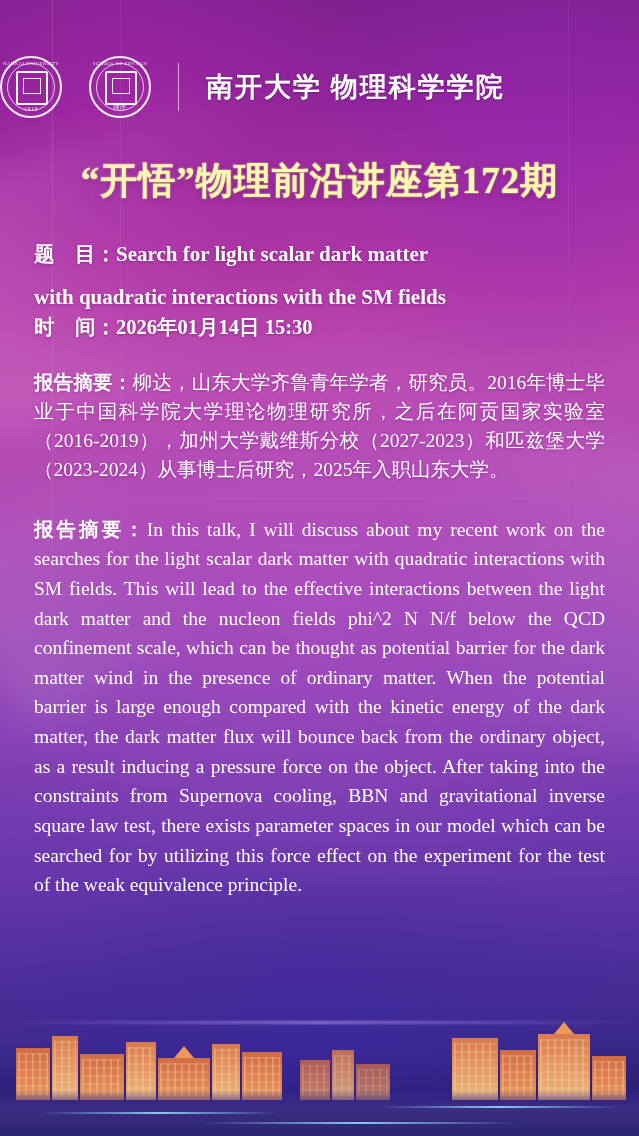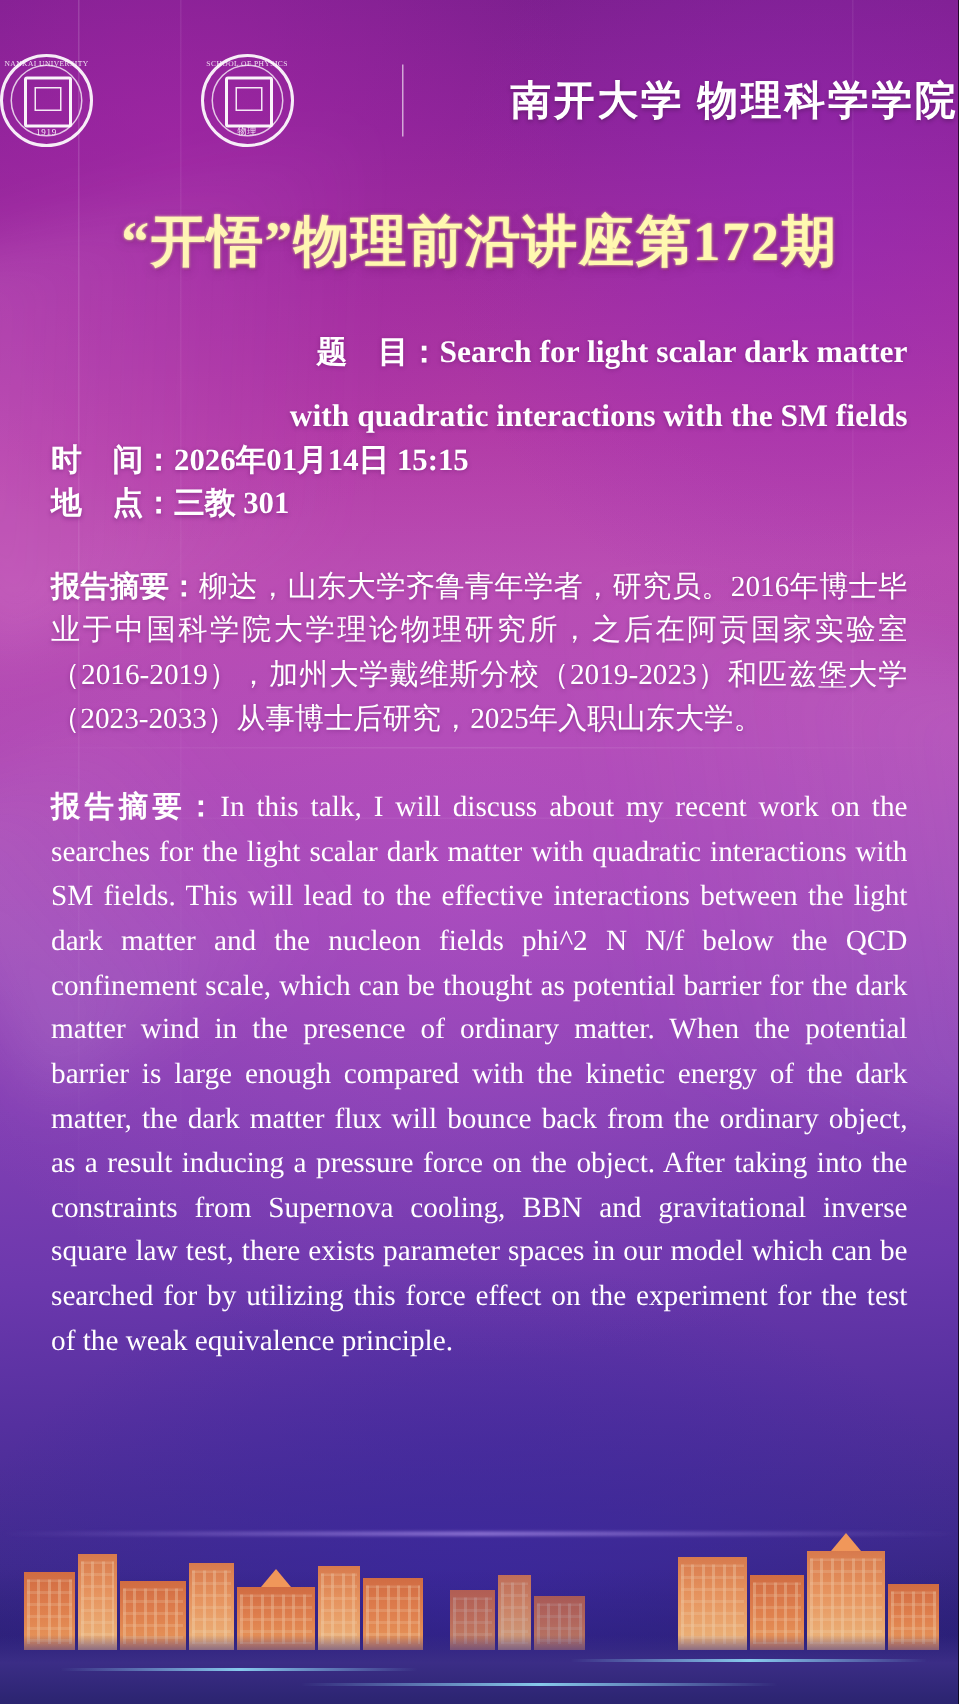--- a/index.html
+++ b/index.html
@@ -69,23 +69,23 @@
     left: 0; right: 0;
     height: 1px;
     background: linear-gradient(to right, rgba(255,255,255,0.0), rgba(255,255,255,0.12), rgba(255,255,255,0.0));
   }
 
   
   .logo-row {
     position: relative;
     display: flex;
     align-items: center;
-    justify-content: space-between;
+    justify-content: flex-start;
     gap: 27px;
-    padding-top: 36px;
+    padding-top: 56px;
     height: 62px;
   }
   .seal {
     width: 58px; height: 58px;
     border-radius: 50%;
     border: 2px solid rgba(255,255,255,0.92);
     position: relative;
     flex: 0 0 auto;
   }
   .seal::after {
@@ -180,21 +180,20 @@
     font-size: 20.5px;
     line-height: 1.42;
     font-weight: bold;
     text-shadow: 0 1px 3px rgba(90,20,100,0.45);
   }
   .info-line {
     white-space: nowrap;
   }
   .info-line.wrap {
     white-space: normal;
-    text-align: right;
   }
   .label-cn {
     letter-spacing: 0px;
   }
   .talk-title {
     font-size: 21px;
     font-weight: bold;
   }
   .talk-title-2 {
     display: block;
@@ -315,29 +314,26 @@
   <div class="main-title">“开悟”物理前沿讲座第172期</div>
 
   <div class="content">
 
     <div class="info-block">
       <div class="info-line wrap">
         <span class="label-cn">题　目：</span><span class="talk-title">Search for light scalar dark matter</span>
         <span class="talk-title talk-title-2">with quadratic interactions with the SM fields</span>
       </div>
       <div class="info-line">
-        <span class="label-cn">时　间：</span><span>2026年01月14日 15:15</span>
+        <span class="label-cn">时　间：</span><span>2026年01月14日 15:30</span>
       </div>
-      <div class="info-line">
-        <span class="label-cn">地　点：</span><span>三教 301</span>
-      </div>
     </div>
 
     <div class="para">
-      <b>报告摘要：</b><span>柳达，山东大学齐鲁青年学者，研究员。2016年博士毕业于中国科学院大学理论物理研究所，之后在阿贡国家实验室（2016-2019），加州大学戴维斯分校（2019-2023）和匹兹堡大学（2023-2033）从事博士后研究，2025年入职山东大学。</span>
+      <b>报告摘要：</b><span>柳达，山东大学齐鲁青年学者，研究员。2016年博士毕业于中国科学院大学理论物理研究所，之后在阿贡国家实验室（2016-2019），加州大学戴维斯分校（2027-2023）和匹兹堡大学（2023-2024）从事博士后研究，2025年入职山东大学。</span>
     </div>
 
     <div class="abstract">
       <b>报告摘要：</b><span>In this talk, I will discuss about my recent work on the searches for the light scalar dark matter with quadratic interactions with SM fields. This will lead to the effective interactions between the light dark matter and the nucleon fields phi^2 N N/f below the QCD confinement scale, which can be thought as potential barrier for the dark matter wind in the presence of ordinary matter. When the potential barrier is large enough compared with the kinetic energy of the dark matter, the dark matter flux will bounce back from the ordinary object, as a result inducing a pressure force on the object. After taking into the constraints from Supernova cooling, BBN and gravitational inverse square law test, there exists parameter spaces in our model which can be searched for by utilizing this force effect on the experiment for the test of the weak equivalence principle.</span>
     </div>
   </div>
 
   <div class="skyline">
     <div class="ground-glow"></div>
 

